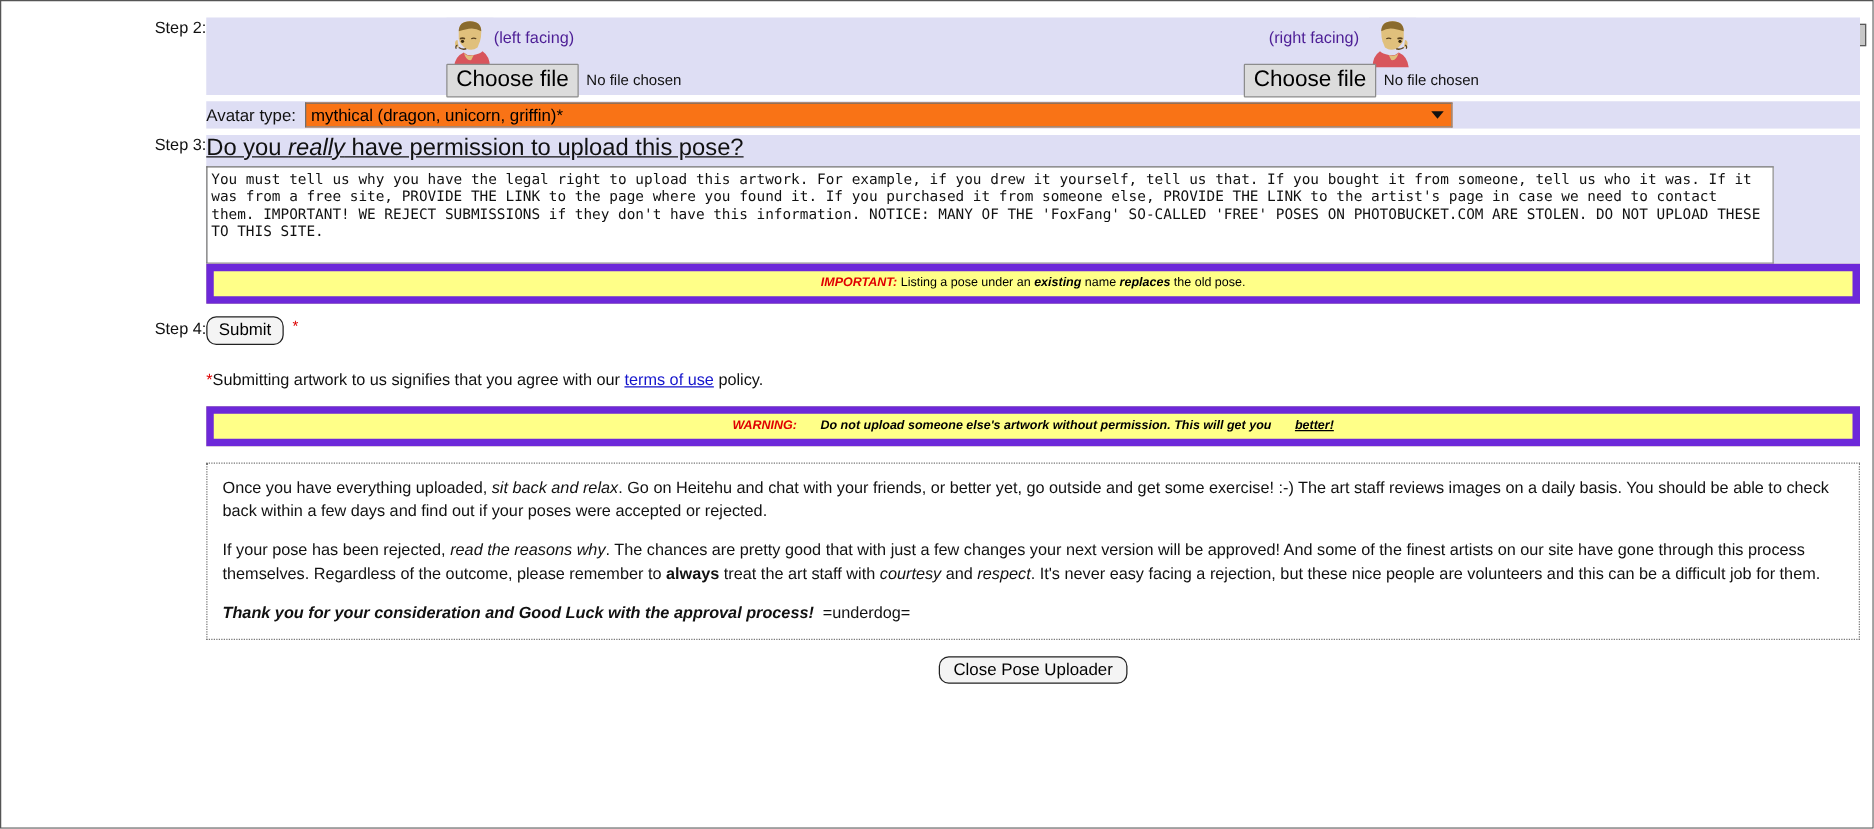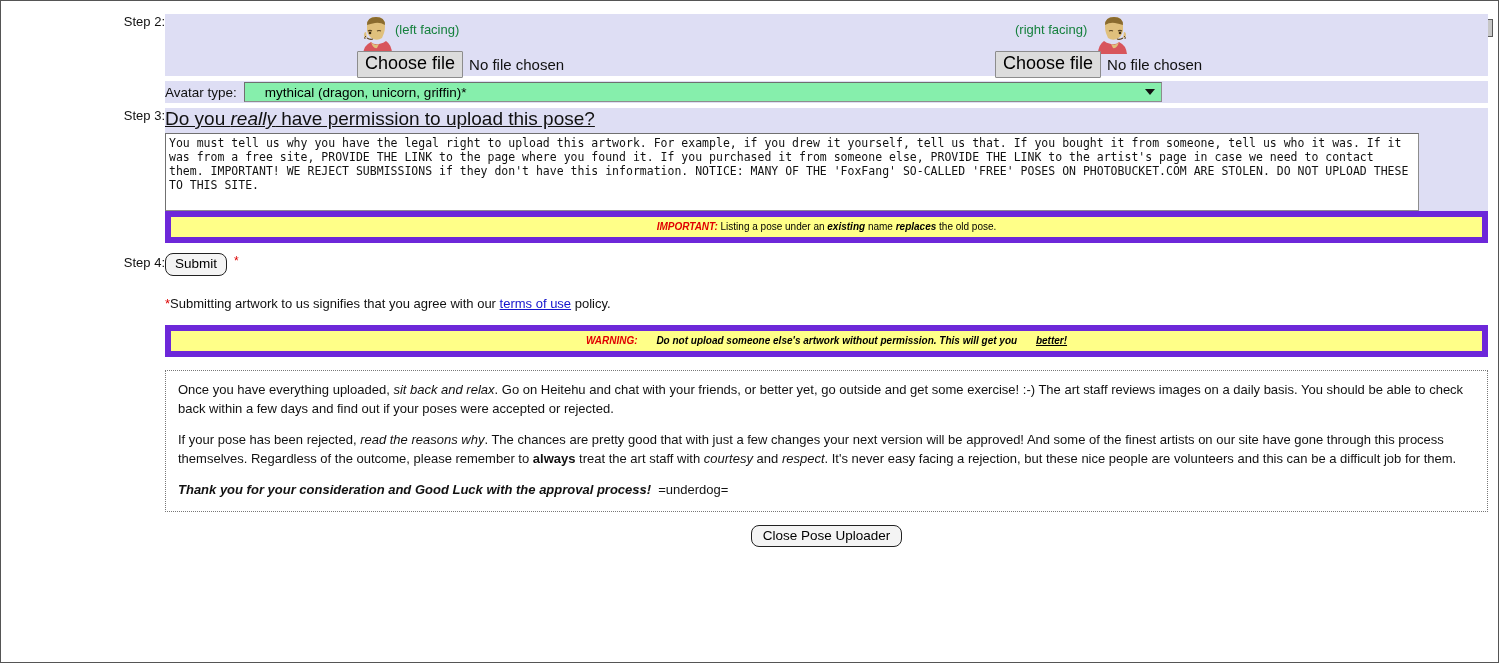--- a/index.html
+++ b/index.html
@@ -106,68 +106,68 @@
   }
   .upload-group.left { left: 192px; }
   .upload-group.right { left: 850px; }
   .face-row {
     height: 35px;
     display: flex;
     align-items: flex-start;
   }
   .facing-txt {
     font-size: 13px;
-    color: #15803d;
+    color: #4c1d95;
     padding-top: 8px;
   }
   .file-row {
     display: flex;
     align-items: center;
     margin-top: 2px;
   }
   .choose-file {
     background: #dcdcdc;
     border: 1px solid #8c8c8c;
     border-radius: 1px;
     font-family: "Liberation Sans", sans-serif;
     font-size: 18px;
     padding: 2px 7px 3px 7px;
     color: #000;
     cursor: pointer;
     line-height: 1.1;
   }
   .no-file {
-    font-size: 15px;
+    font-size: 12px;
     margin-left: 6px;
     color: #111;
   }
   .avatar {
     width: 38px;
     height: 40px;
     display: block;
   }
   
   .avatar-type-row {
     display: flex;
     align-items: center;
     height: 22px;
   }
   .select-box {
     position: relative;
     margin-left: 7px;
     width: 918px;
     height: 20px;
-    background: #86efac;
+    background: #f97316;
     border: 1px solid #8d8d8d;
     border-top-color: #6f6f6f;
     border-left-color: #6f6f6f;
     box-sizing: border-box;
     display: flex;
     align-items: center;
-    padding-left: 20px;
+    padding-left: 4px;
     font-size: 13.5px;
     cursor: pointer;
   }
   .select-arrow {
     position: absolute;
     right: 6px;
     top: 50%;
     transform: translateY(-50%);
     width: 0;
     height: 0;

